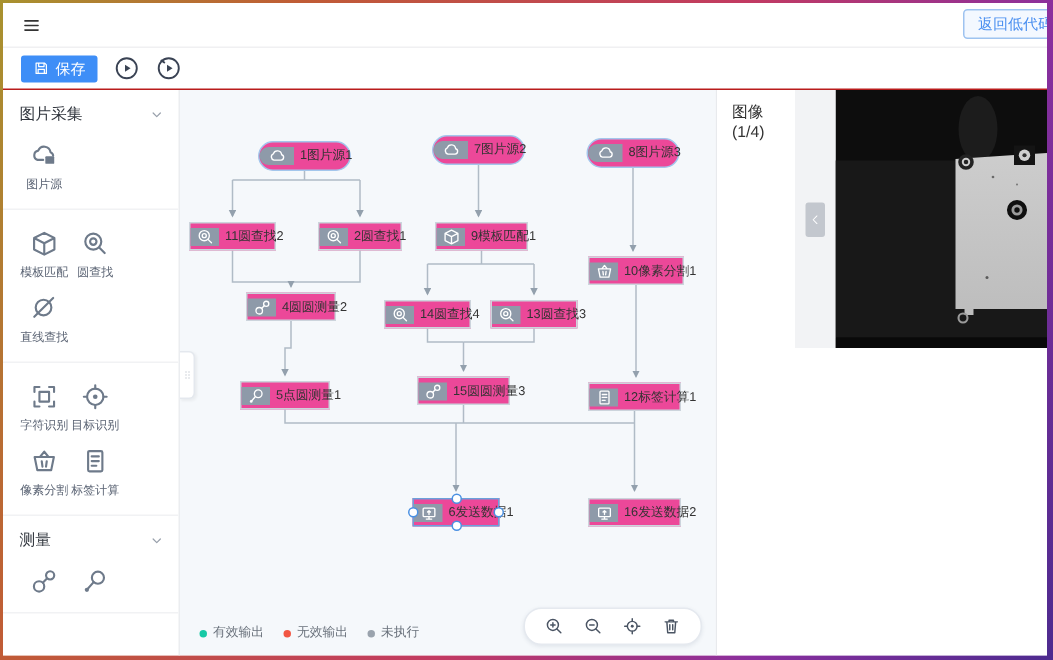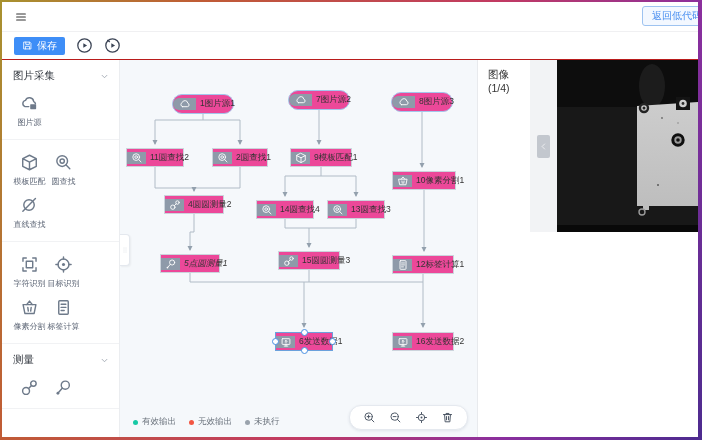--- a/index.html
+++ b/index.html
@@ -338,21 +338,21 @@
             <div class="node" style="left: 207px; top: 140px; width: 58px;">
               <span class="nicon">
                 <svg width="12" height="12" viewBox="0 0 16 16" fill="none" stroke="currentColor" stroke-width="1.2" stroke-linecap="round" stroke-linejoin="round">
                   <circle cx="6.9" cy="6.8" r="4.5"></circle>
                   <circle cx="6.9" cy="6.8" r="1.8"></circle>
                   <path d="M10.2 10.1 L13.3 13.2"></path>
                 </svg>
               </span>
               <span class="nlabel">13圆查找3</span>
             </div>
-            <div class="node" style="left: 40px; top: 194px; width: 60px; font-style: italic;">
+            <div class="node" style="left: 40px; top: 194px; width: 60px;">
               <span class="nicon">
                 <svg width="12" height="12" viewBox="0 0 16 16" fill="none" stroke="currentColor" stroke-width="1.2" stroke-linecap="round" stroke-linejoin="round">
                   <circle cx="9.5" cy="6" r="3.4"></circle>
                   <path d="M7.1 8.5 L3.8 12.2"></path>
                   <circle cx="3.3" cy="12.8" r="1.2" fill="currentColor" stroke="none"></circle>
                 </svg>
               </span>
               <span class="nlabel">5点圆测量1</span>
             </div>
             <div class="node" style="left: 158px; top: 191px; width: 62px;">

